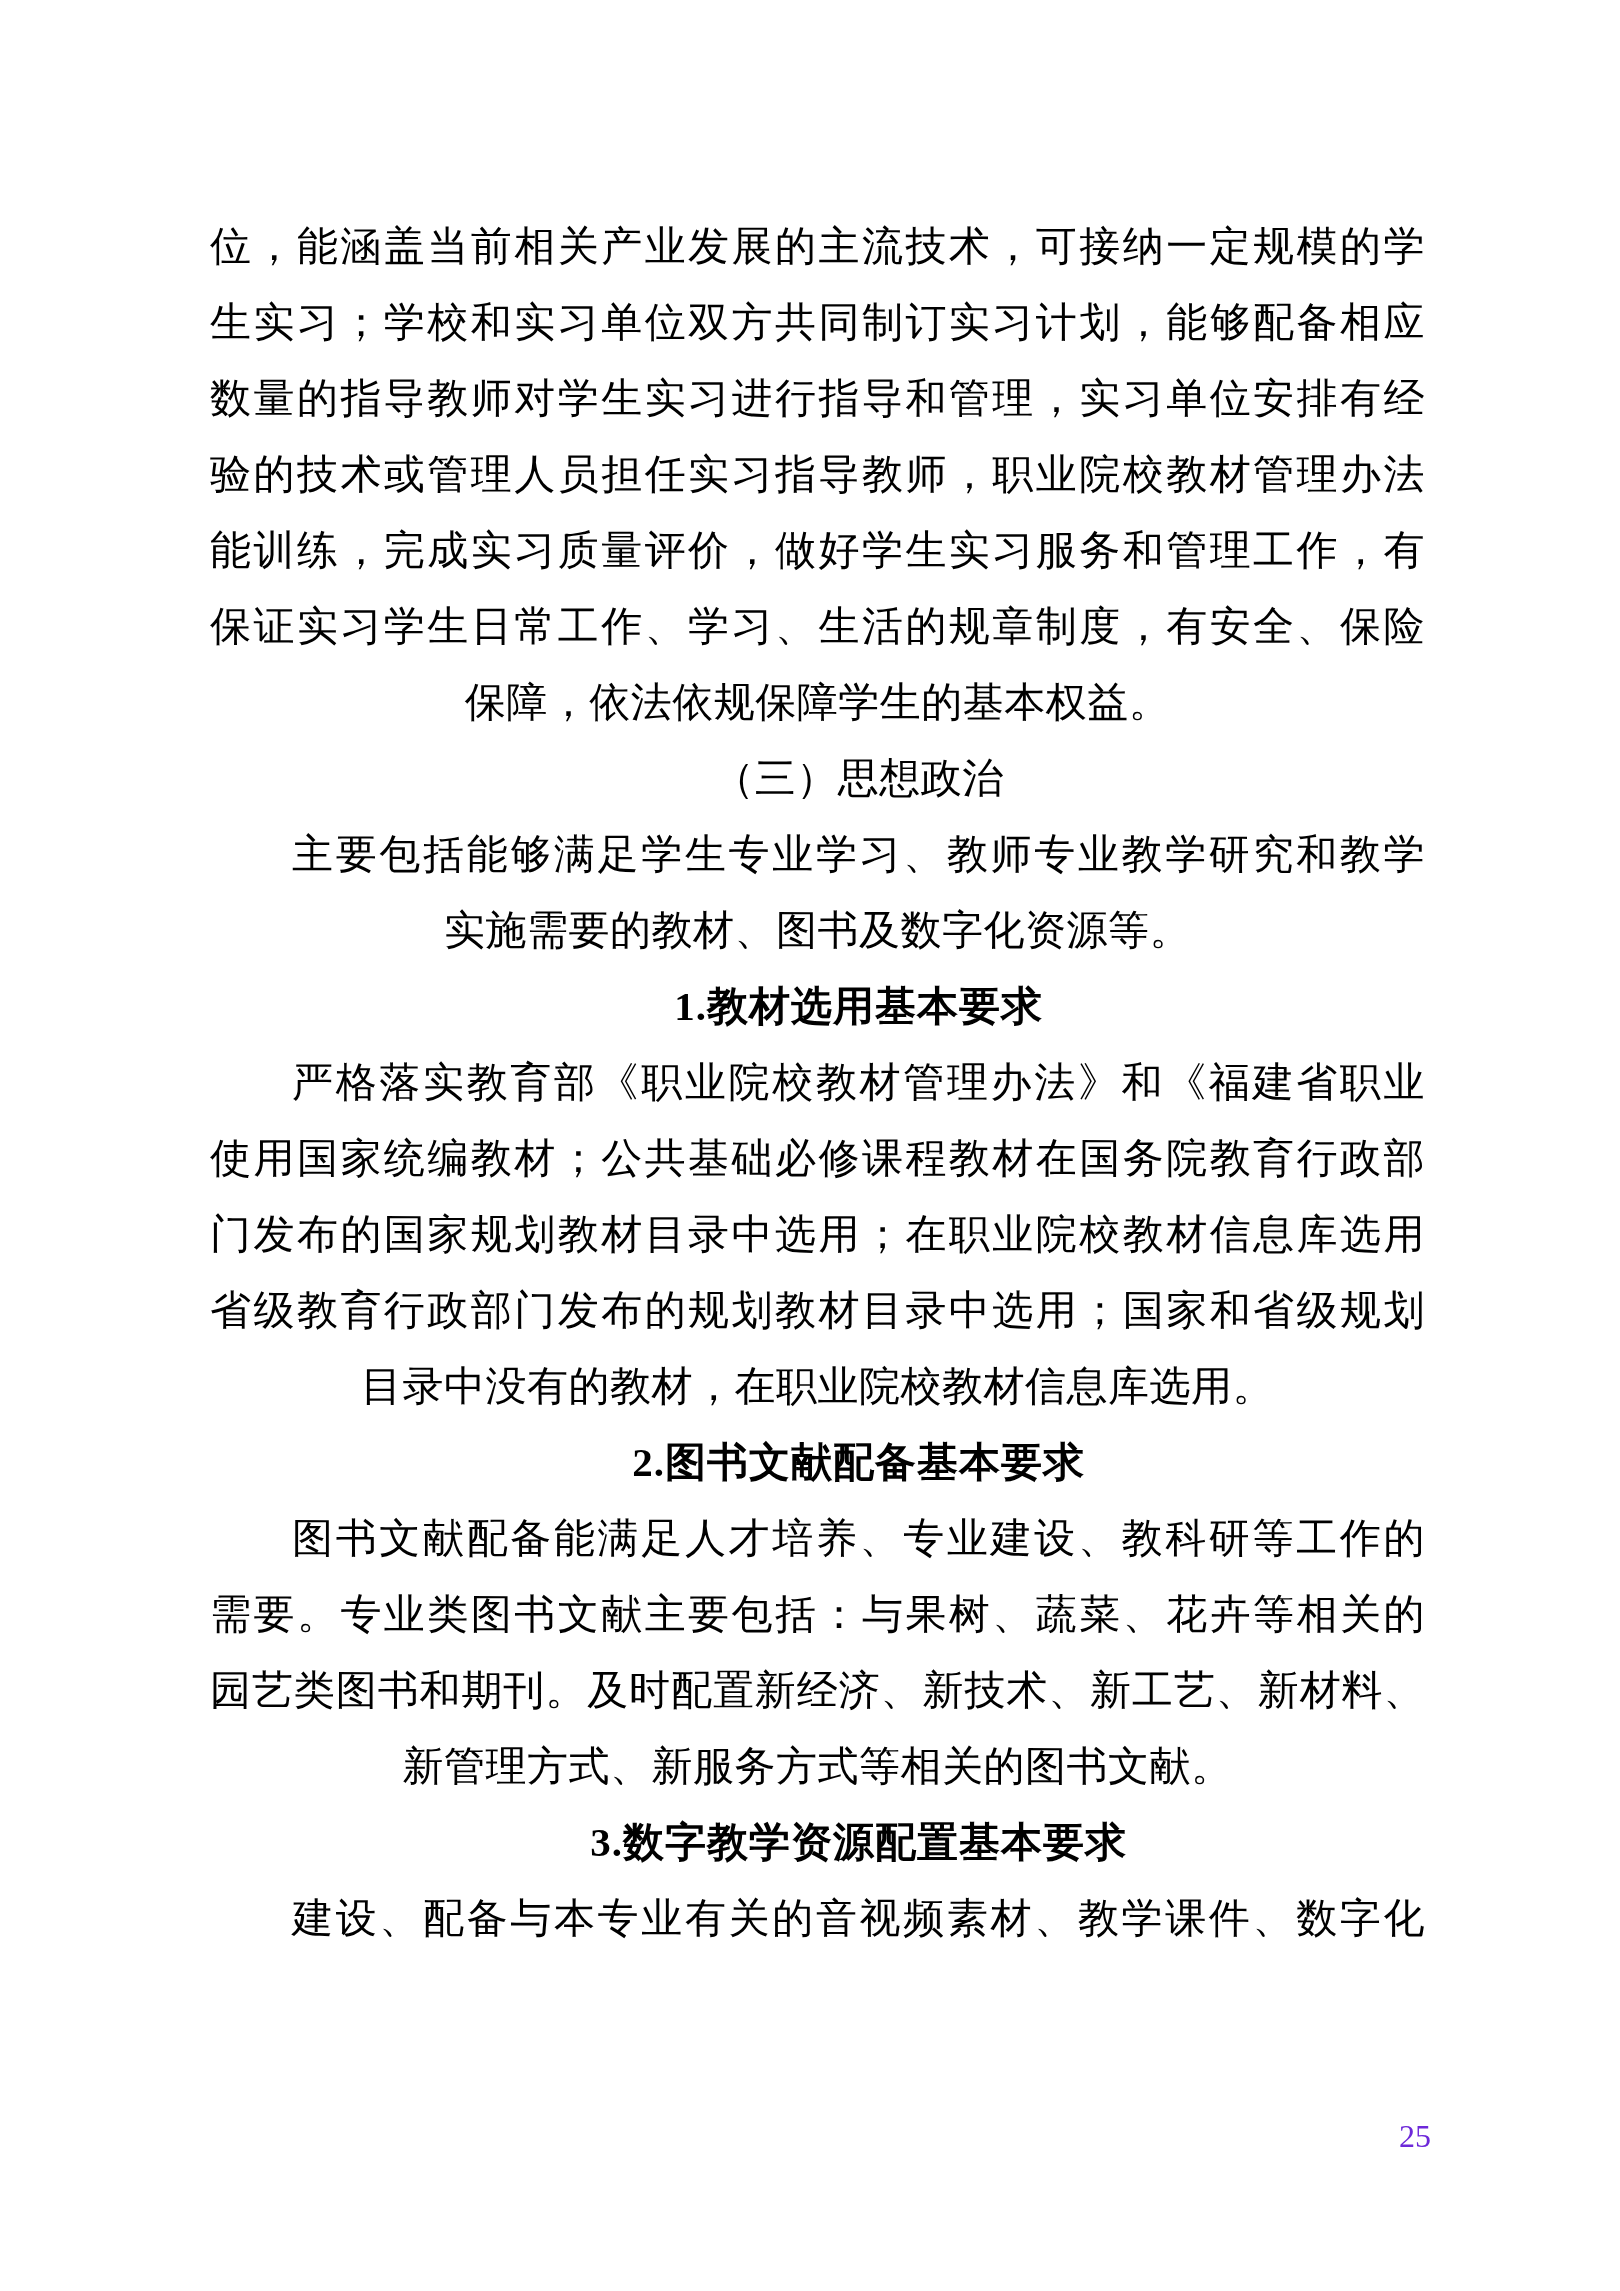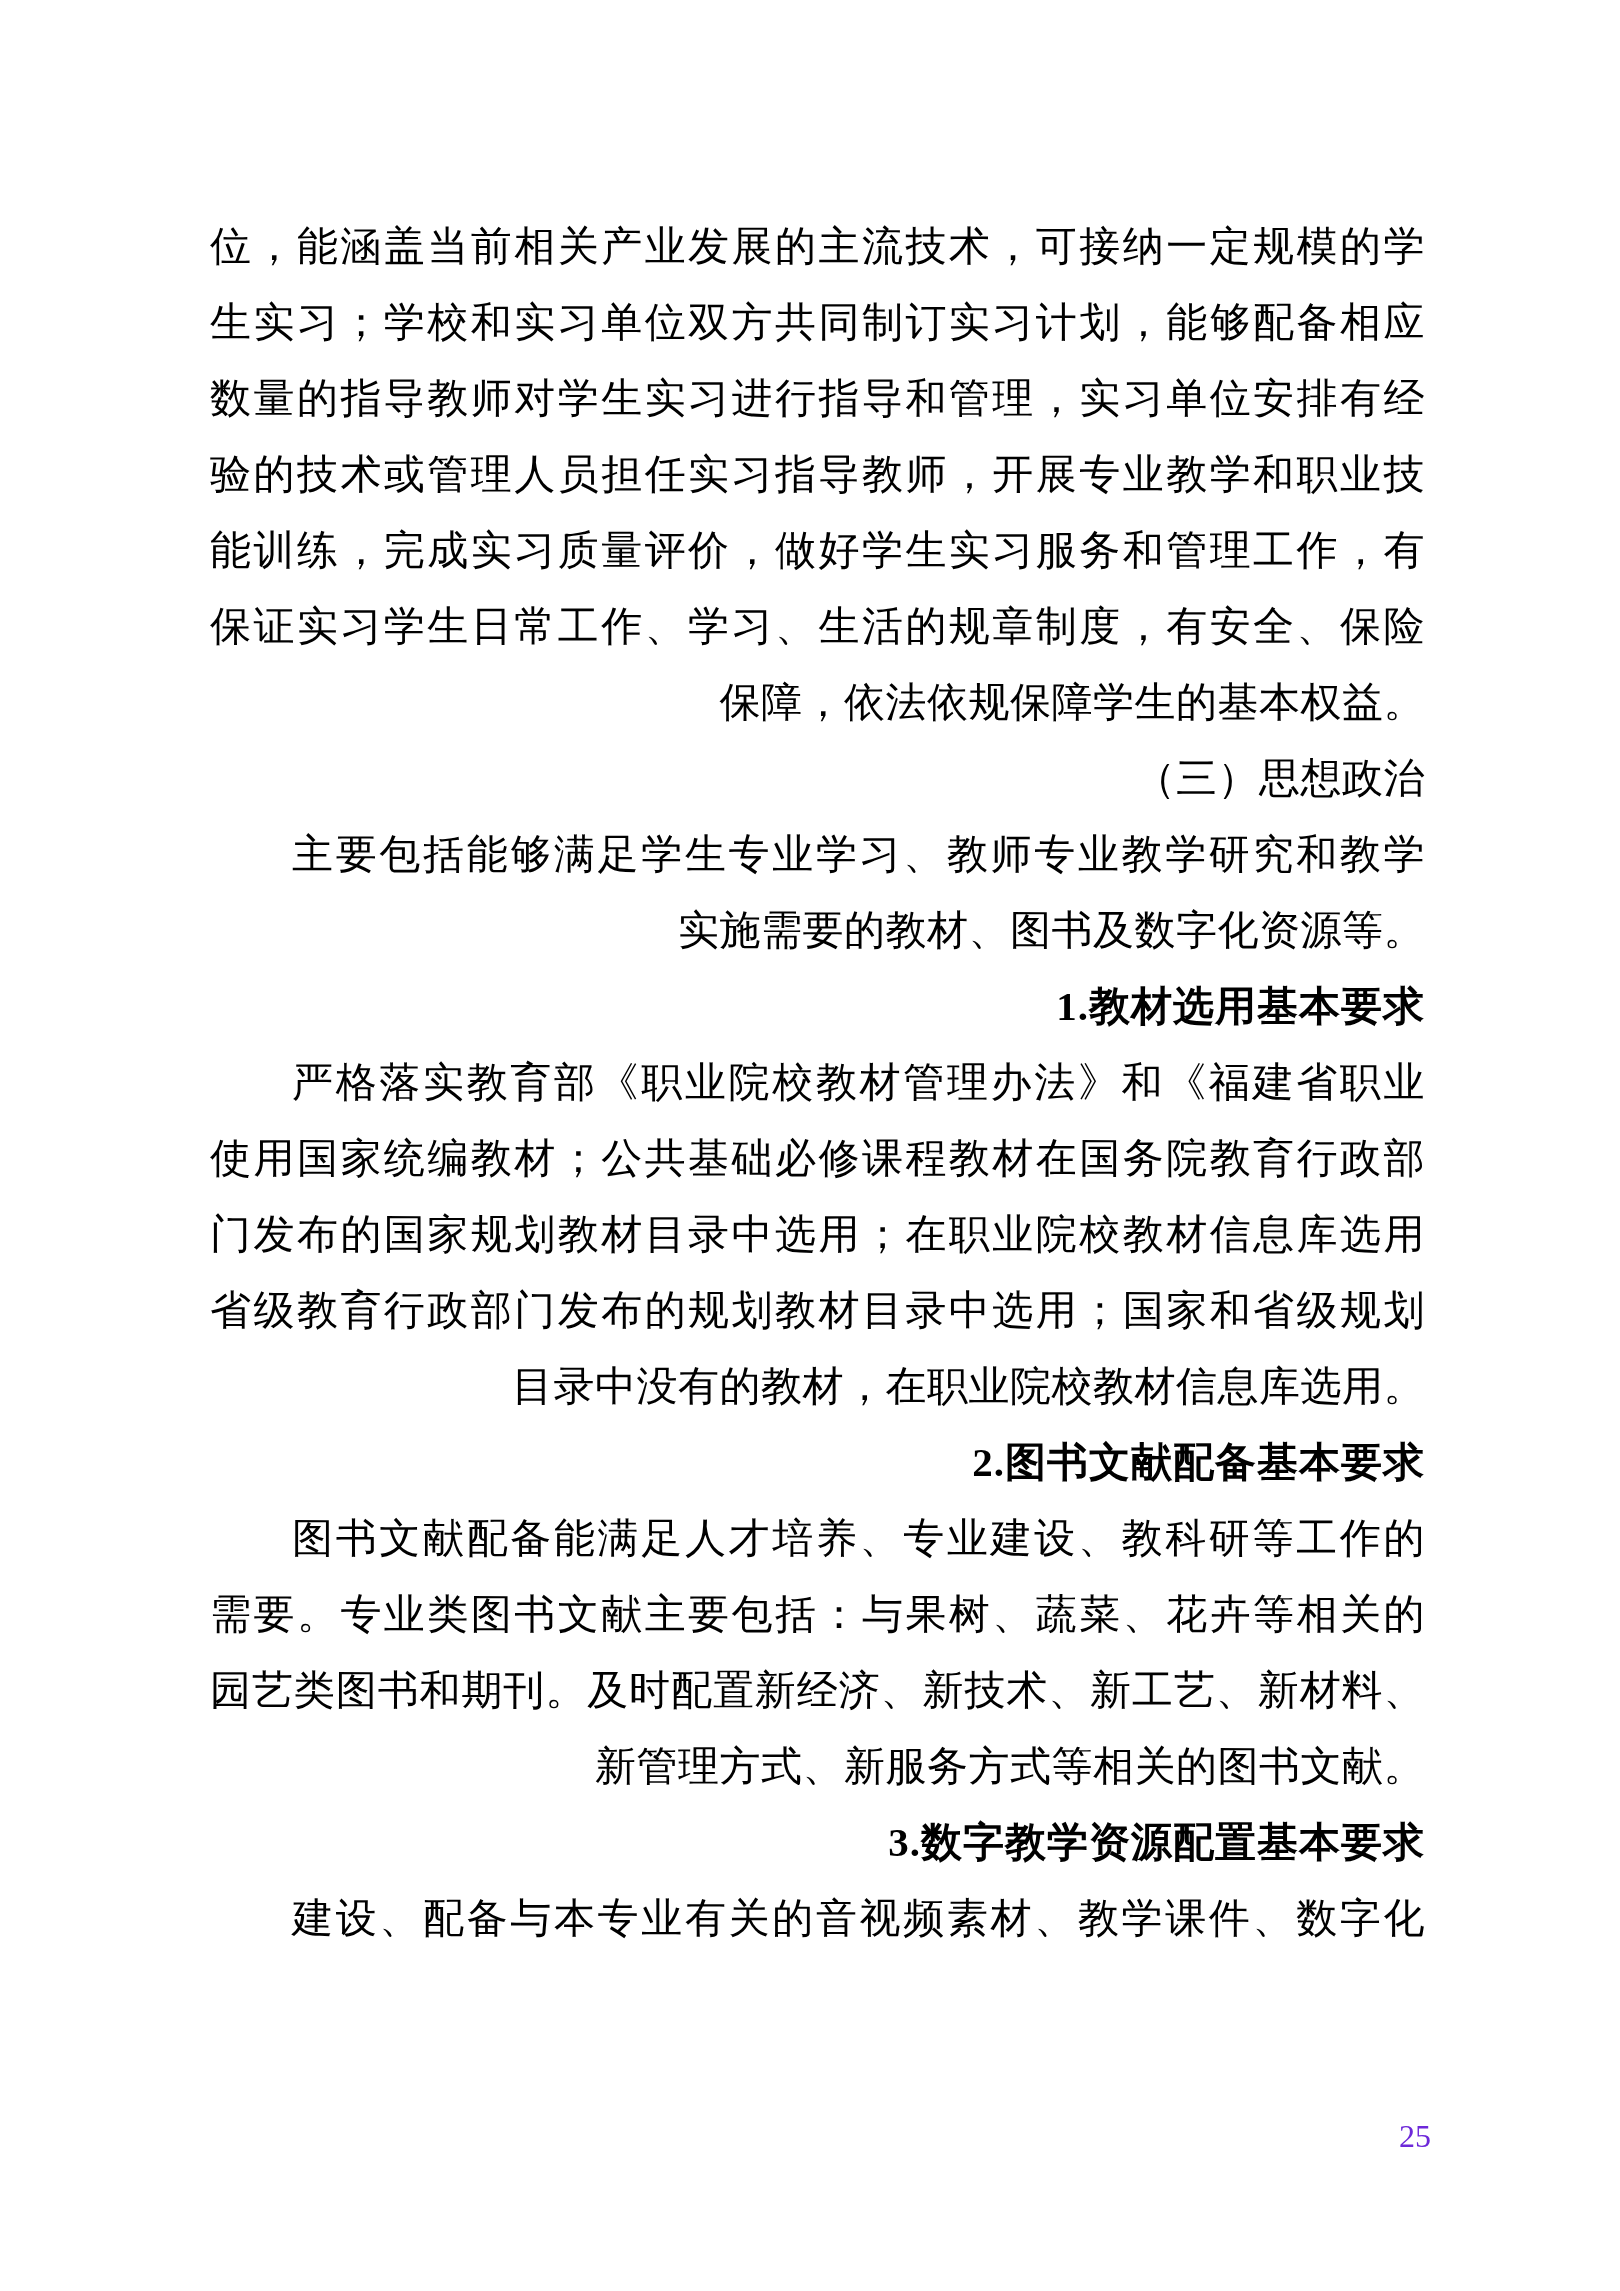--- a/index.html
+++ b/index.html
@@ -20,21 +20,21 @@
     top: 208px;
     width: 1215px;
   }
   .line {
     display: block;
     height: 76px;
     line-height: 76px;
     font-size: 41px;
     letter-spacing: 0.5px;
     white-space: nowrap;
-    text-align: right;
+    text-align: center;
   }
   
   .line.j {
     white-space: normal;
     text-align: justify;
     text-justify: inter-character;
     text-align-last: justify;
   }
   
   .line.indent { text-indent: 82px; }
@@ -53,21 +53,21 @@
 </head>
 <body>
 
 <div class="page">
 
   <div class="content">
 
     <div class="line j">位，能涵盖当前相关产业发展的主流技术，可接纳一定规模的学</div>
     <div class="line j">生实习；学校和实习单位双方共同制订实习计划，能够配备相应</div>
     <div class="line j">数量的指导教师对学生实习进行指导和管理，实习单位安排有经</div>
-    <div class="line j">验的技术或管理人员担任实习指导教师，开展专业教学和职业技</div>
+    <div class="line j">验的技术或管理人员担任实习指导教师，职业院校教材管理办法</div>
     <div class="line j">能训练，完成实习质量评价，做好学生实习服务和管理工作，有</div>
     <div class="line j">保证实习学生日常工作、学习、生活的规章制度，有安全、保险</div>
     <div class="line">保障，依法依规保障学生的基本权益。</div>
 
     <div class="line indent">（三）思想政治</div>
 
     <div class="line j indent">主要包括能够满足学生专业学习、教师专业教学研究和教学</div>
     <div class="line">实施需要的教材、图书及数字化资源等。</div>
 
     <div class="line indent hnum">1.教材选用基本要求</div>

